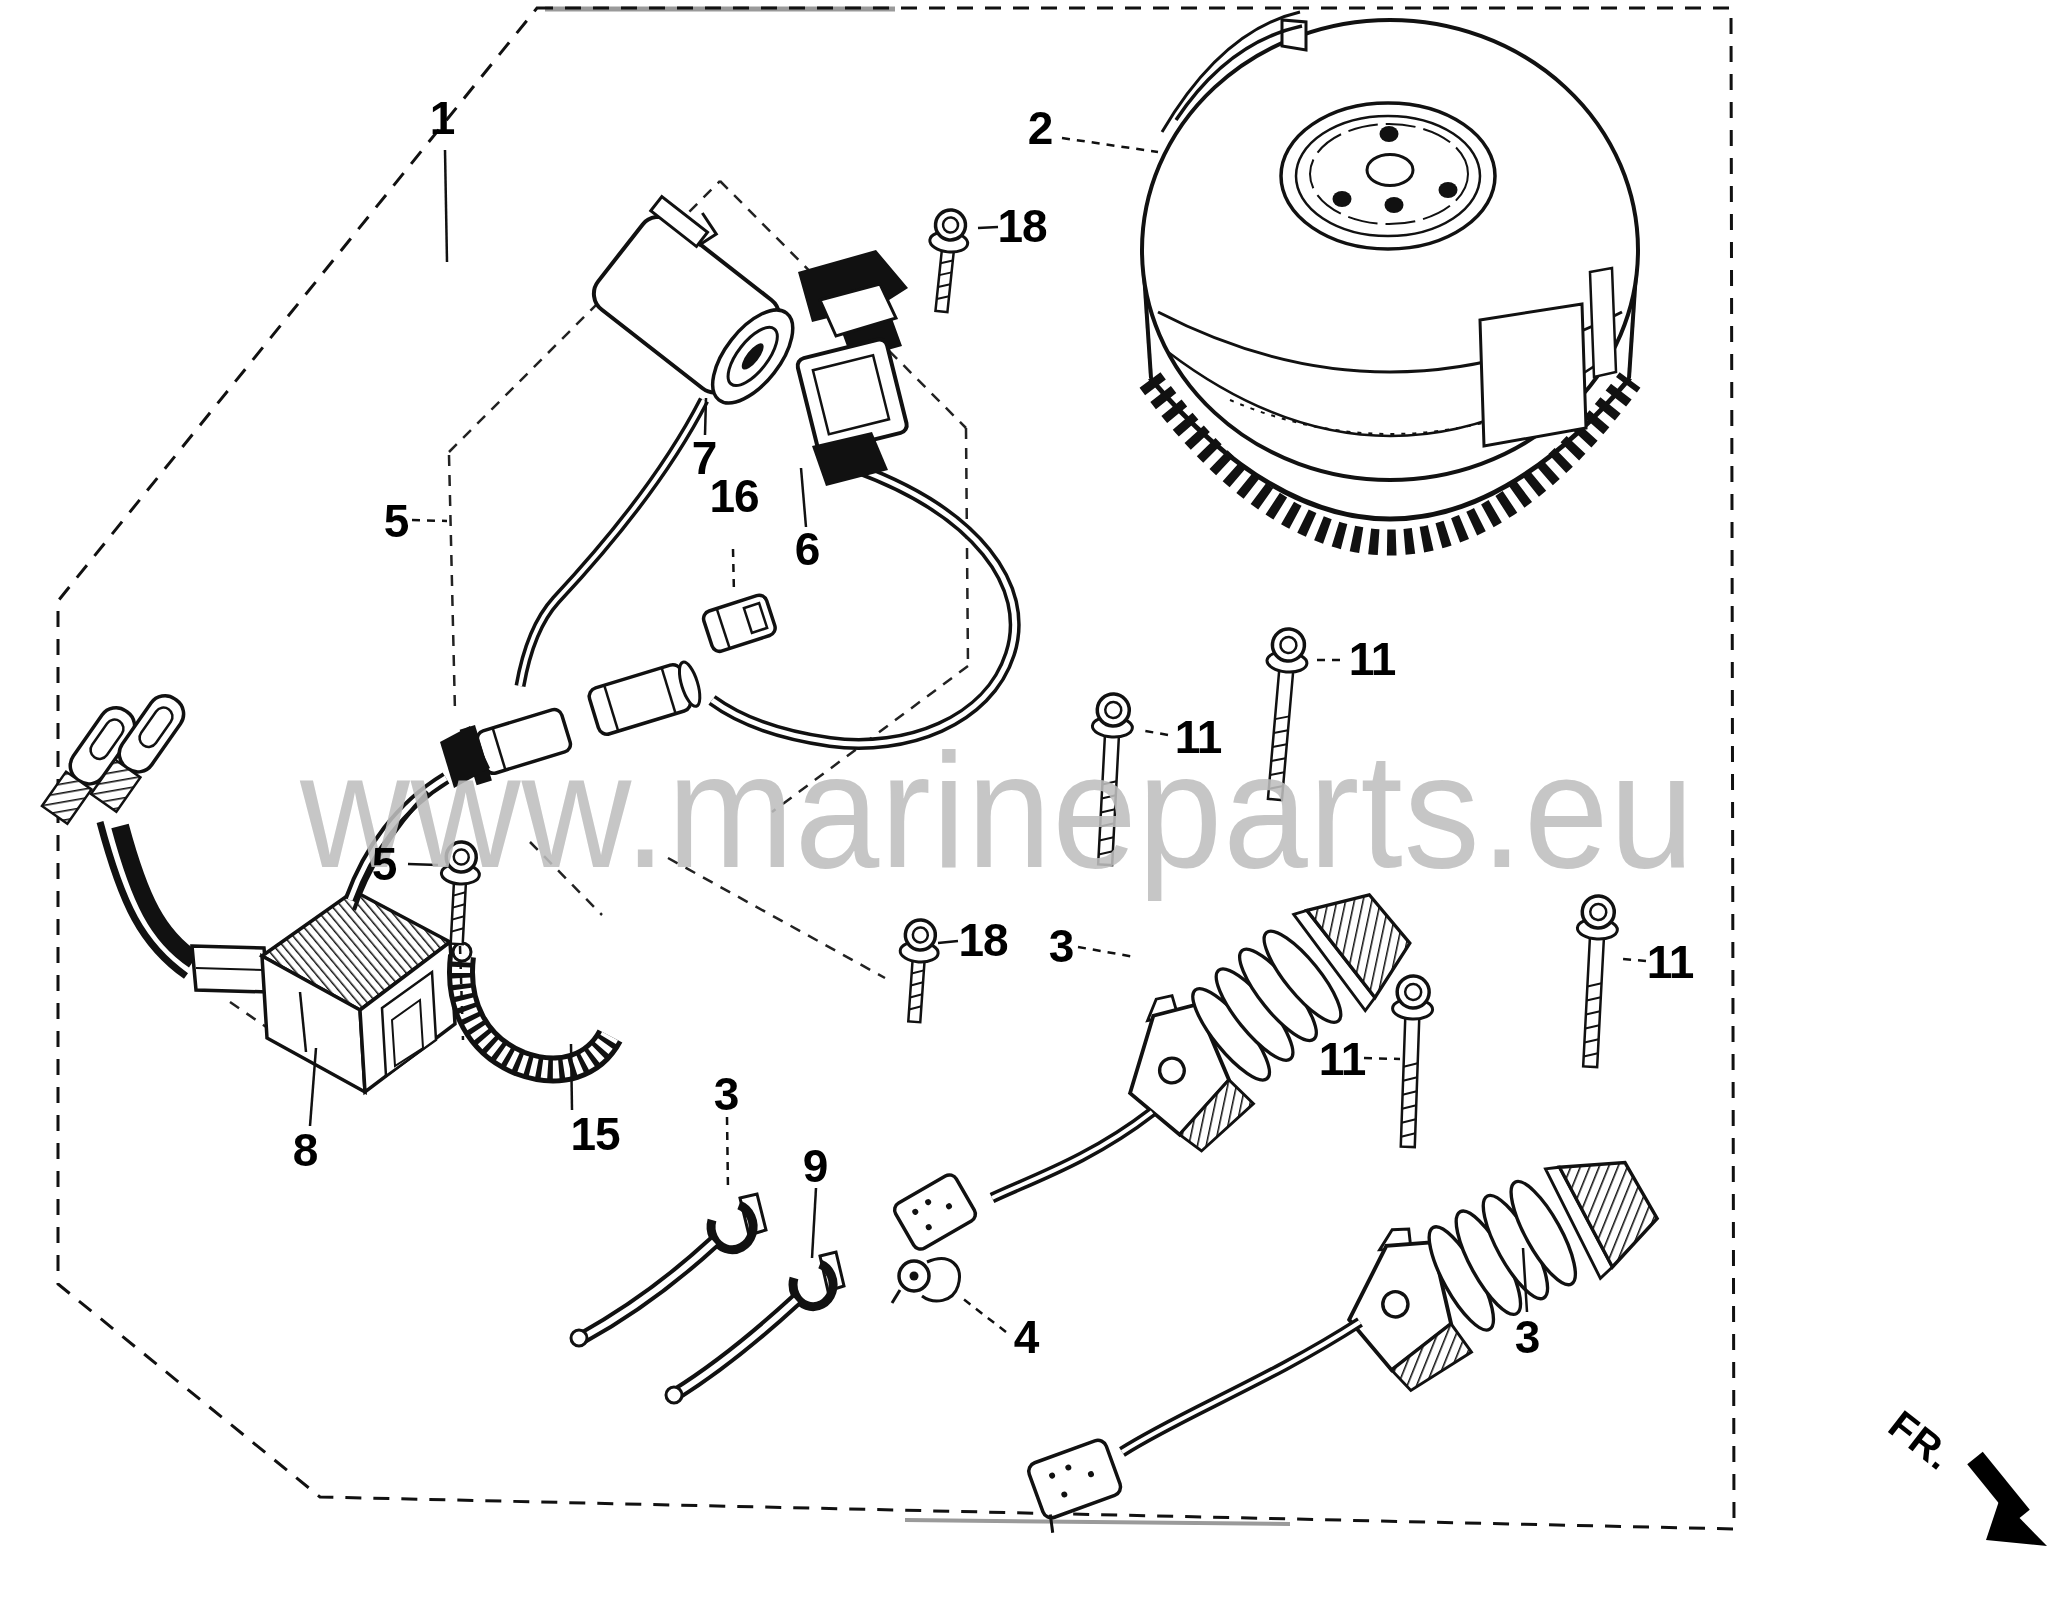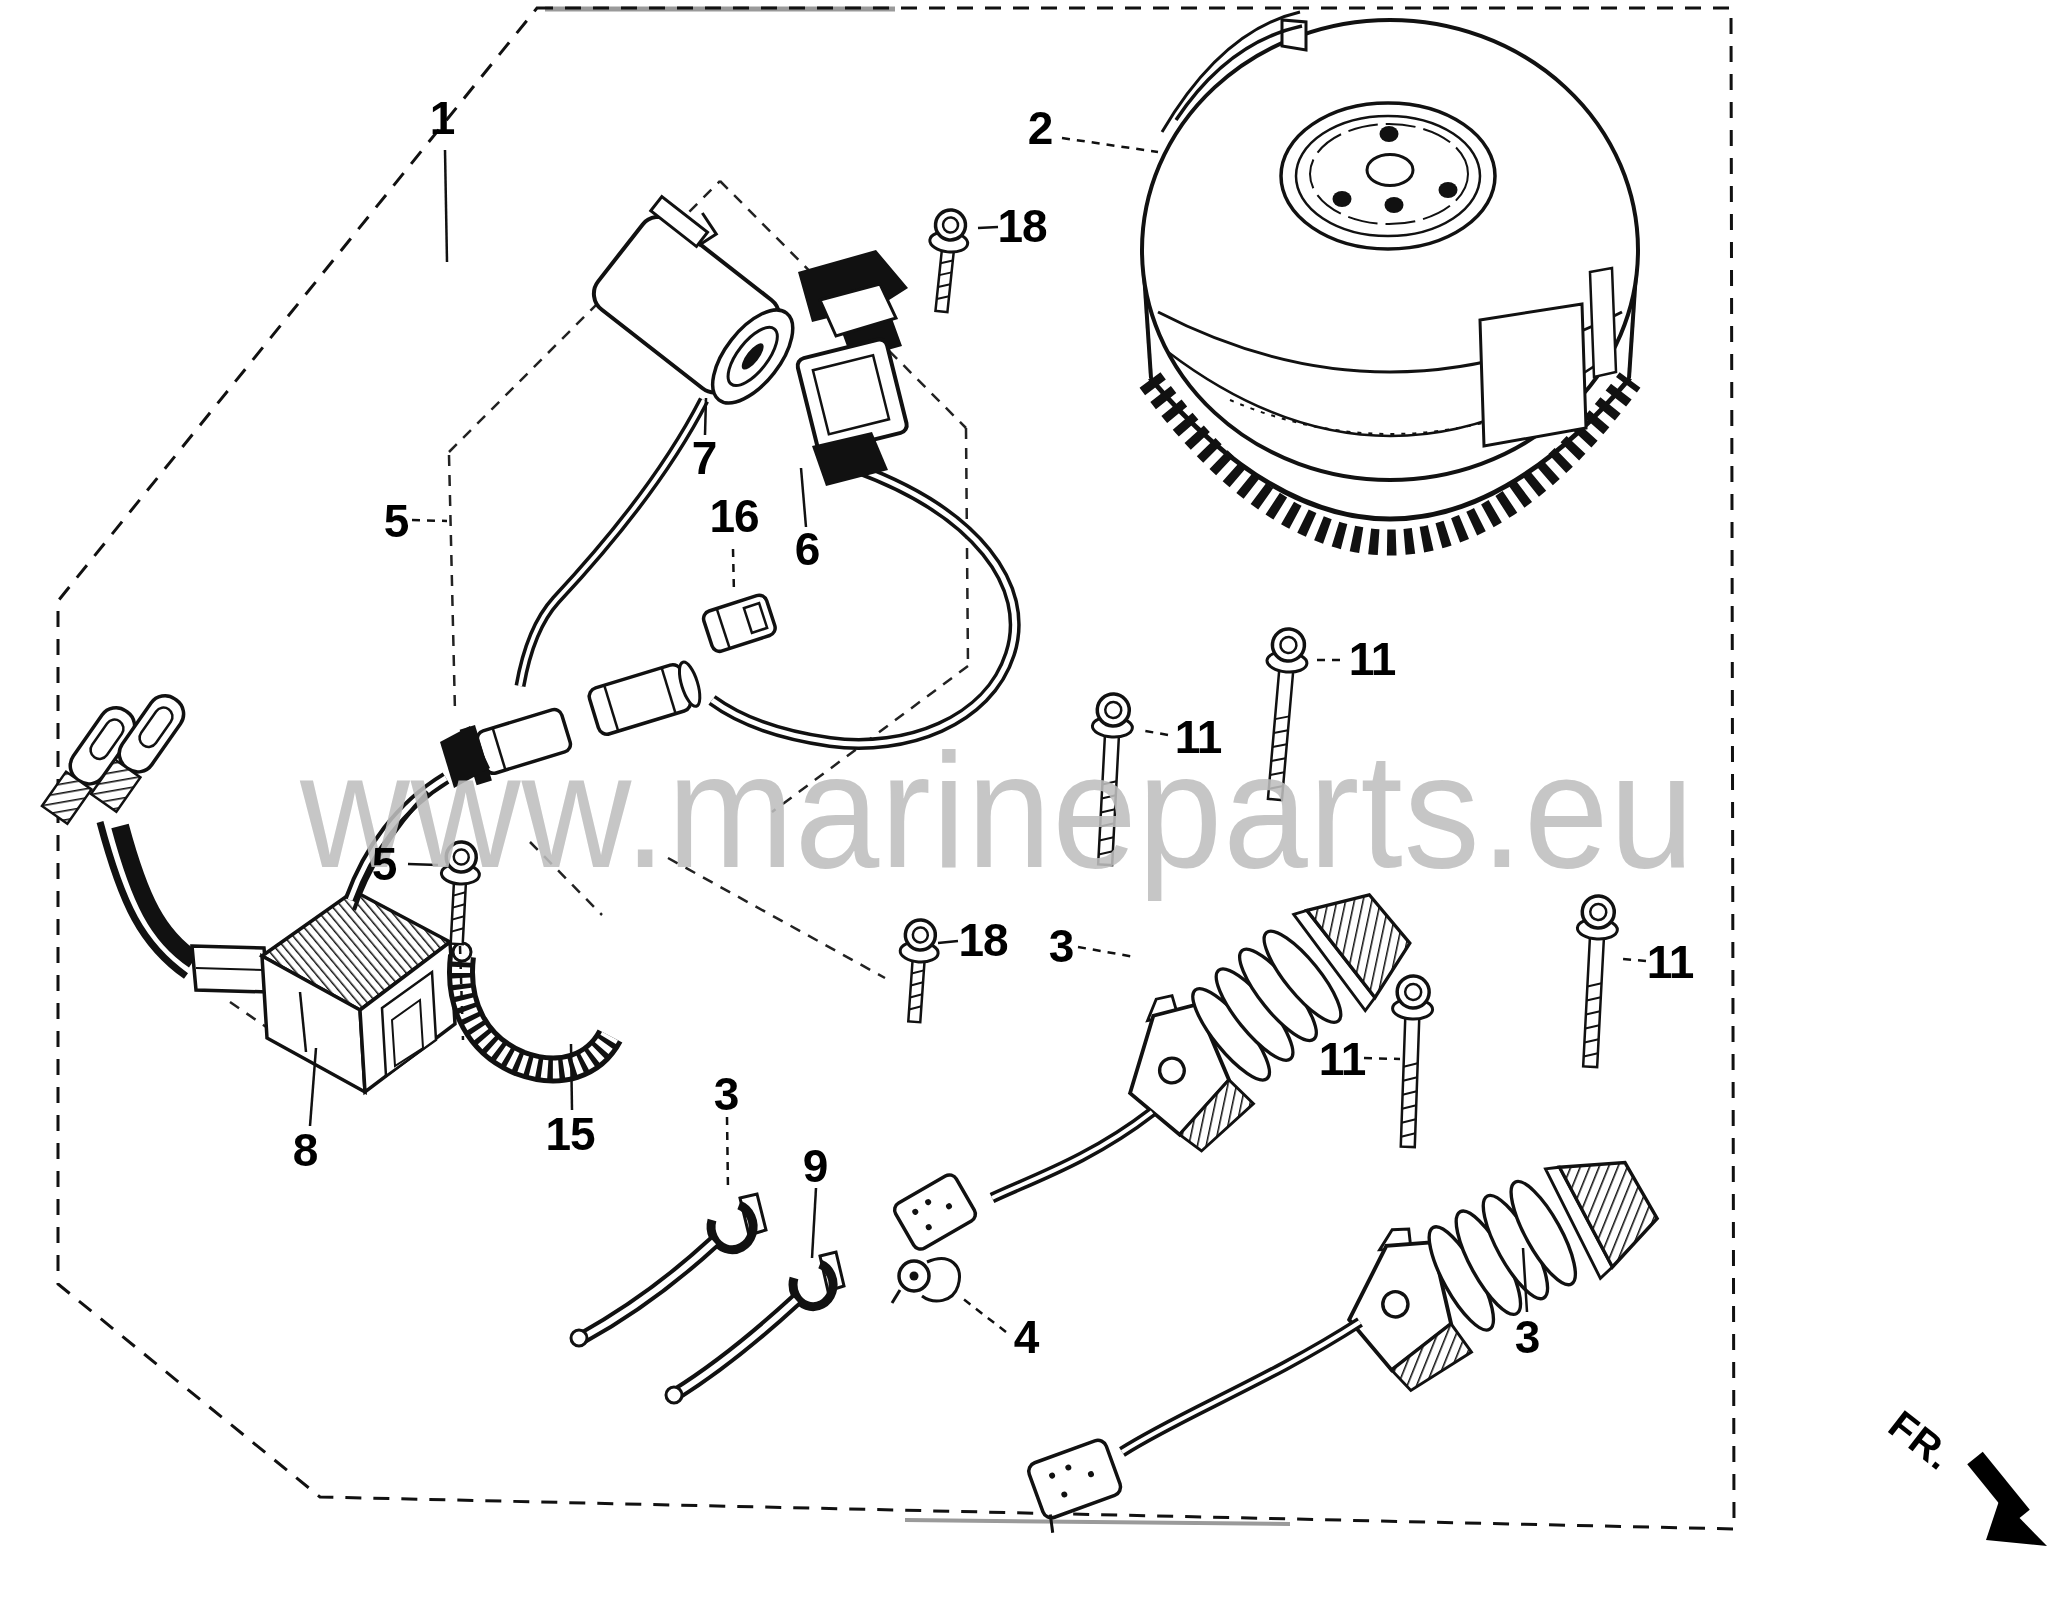--- a/index.html
+++ b/index.html
@@ -295,18 +295,18 @@
 <div class="plabel" style="left:305px;top:1150px">8</div>
 <div class="plabel" style="left:815px;top:1166px">9</div>
 <div class="plabel" style="left:1022px;top:226px">18</div>
 <div class="plabel" style="left:1372px;top:659px">11</div>
 <div class="plabel" style="left:1198px;top:737px">11</div>
 <div class="plabel" style="left:1342px;top:1059px">11</div>
 <div class="plabel" style="left:1670px;top:962px">11</div>
 <div class="plabel" style="left:983px;top:940px">18</div>
 <div class="plabel" style="left:384px;top:864px">5</div>
 <div class="plabel" style="left:726px;top:1094px">3</div>
-<div class="plabel" style="left:570px;top:1134px">15</div>
-<div class="plabel" style="left:734px;top:516px">16</div>
+<div class="plabel" style="left:595px;top:1134px">15</div>
+<div class="plabel" style="left:734px;top:496px">16</div>
 
 <div id="frlabel">FR.</div>
 
 </div>
 
 </body></html>

